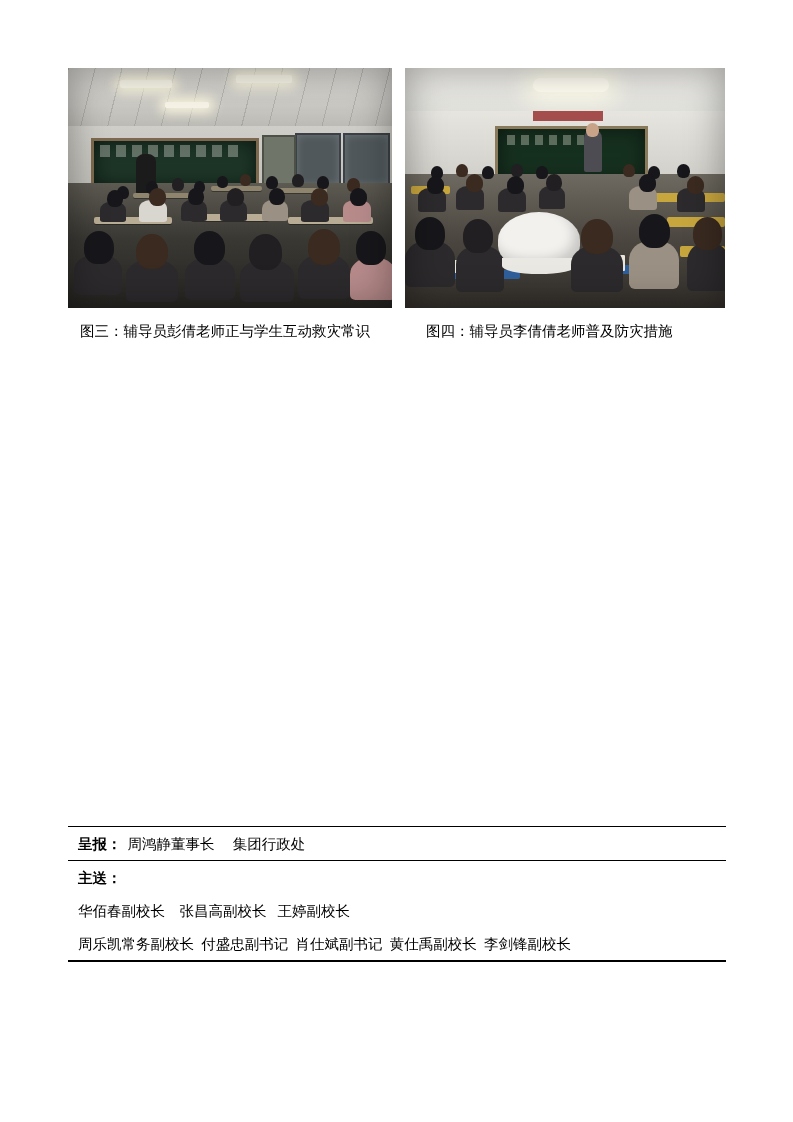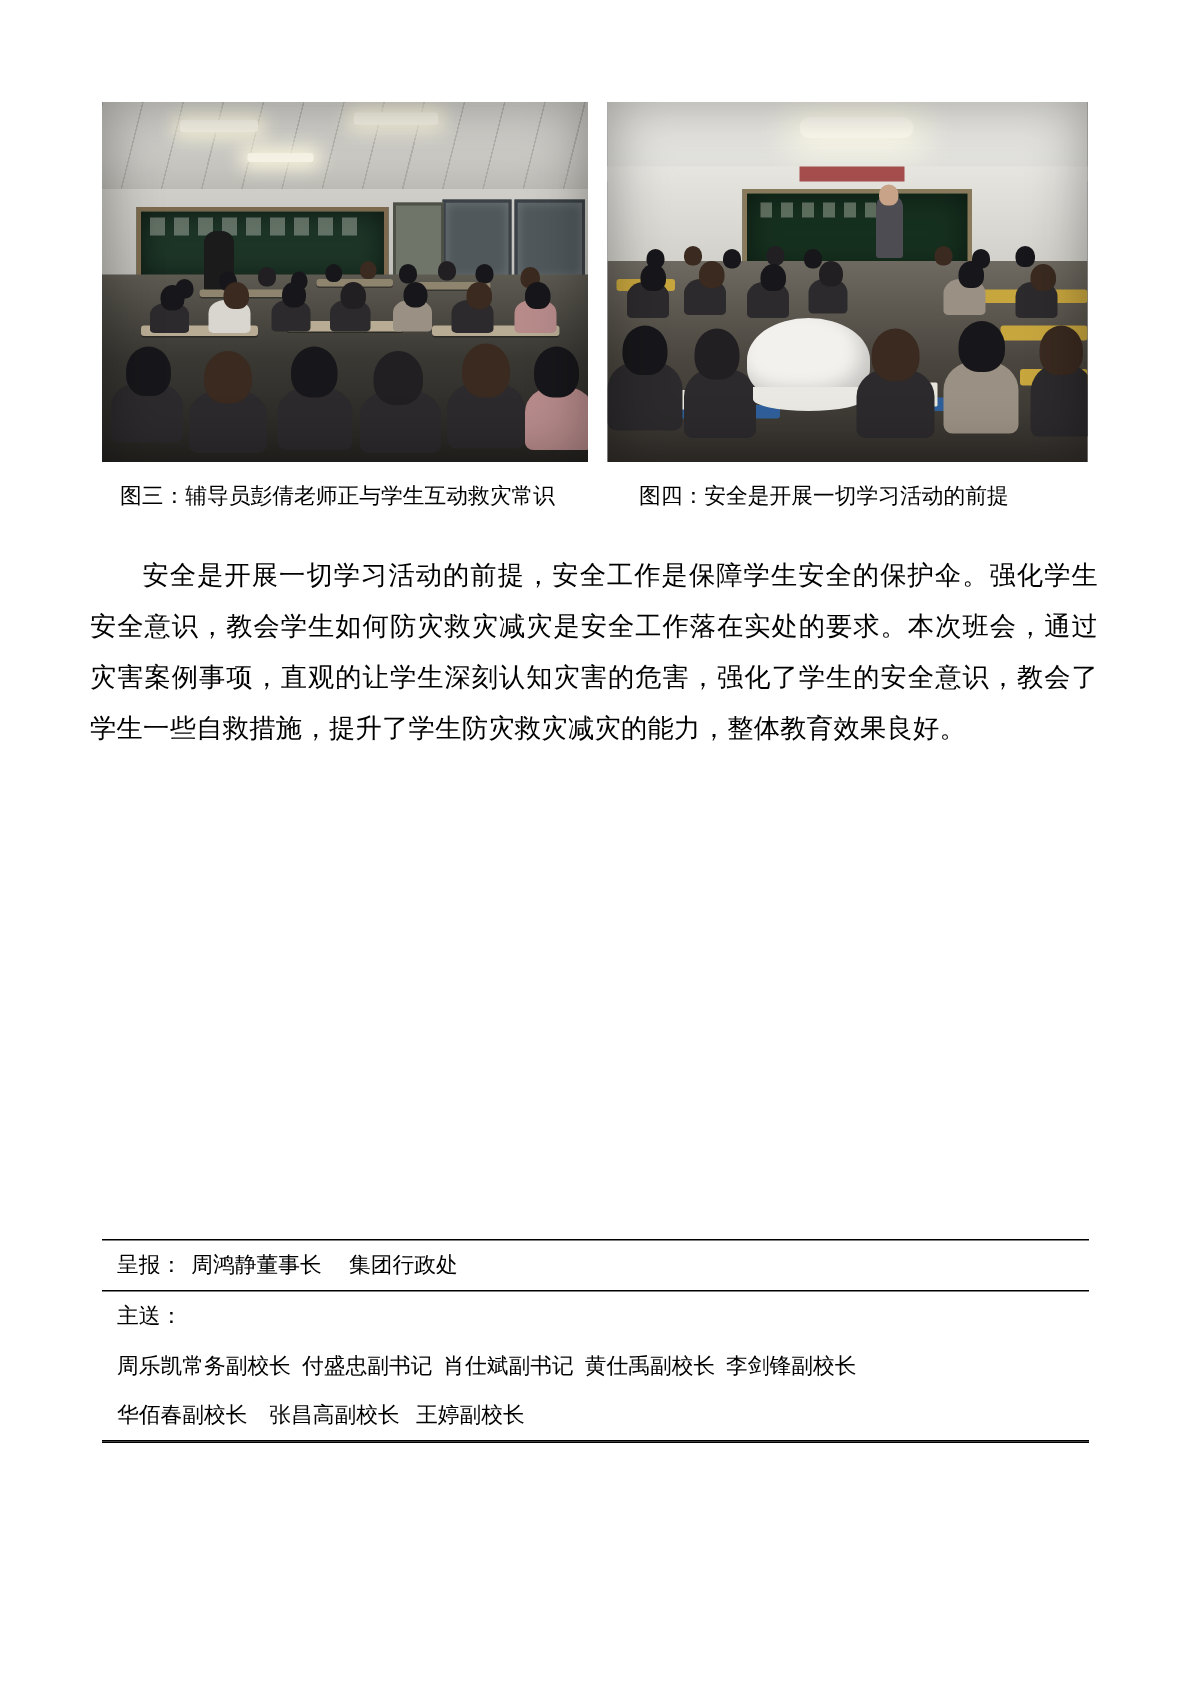--- a/index.html
+++ b/index.html
@@ -226,21 +226,21 @@
     margin: 0;
   }
   .dist .rule.thin { border-top: 1px solid #000; }
   .dist .row {
     display: flex;
     align-items: baseline;
     padding: 6px 0 5px 10px;
     line-height: 22px;
   }
   .dist .lbl {
-    font-weight: normal;
+    font-weight: bold;
     white-space: nowrap;
     margin-right: 6px;
   }
   .dist .val {
     white-space: pre;
     text-align: right;
   }
   .dist .cont {
     padding: 5px 0 4px 10px;
     line-height: 24px;
@@ -386,41 +386,40 @@
 
         <div class="body-blob" style="left:88%;top:73%;width:42px;height:48px;"></div>
         <div class="head brown" style="left:90%;top:62%;width:29px;height:33px;"></div>
       </div>
       <div class="vignette"></div>
     </div>
   </div>
 
   <div class="captions">
     <span class="cap-left">图三：辅导员彭倩老师正与学生互动救灾常识</span>
-    <span class="cap-right">图四：安全是开展一切学习活动的前提</span>
+    <span class="cap-right">图四：辅导员李倩倩老师普及防灾措施</span>
   </div>
 
-  <p class="body-para">安全是开展一切学习活动的前提，安全工作是保障学生安全的保护伞。强化学生安全意识，教会学生如何防灾救灾减灾是安全工作落在实处的要求。本次班会，通过灾害案例事项，直观的让学生深刻认知灾害的危害，强化了学生的安全意识，教会了学生一些自救措施，提升了学生防灾救灾减灾的能力，整体教育效果良好。</p>
 
 
   <div class="dist">
     <div class="rule"></div>
 
     <div class="row">
       <span class="lbl">呈报：</span>
       <span class="val">周鸿静董事长     集团行政处</span>
     </div>
 
     <div class="rule thin"></div>
 
     <div class="row">
       <span class="lbl">主送：</span>
     </div>
+    <div class="cont">华佰春副校长    张昌高副校长   王婷副校长</div>
     <div class="cont">周乐凯常务副校长  付盛忠副书记  肖仕斌副书记  黄仕禹副校长  李剑锋副校长</div>
-    <div class="cont">华佰春副校长    张昌高副校长   王婷副校长</div>
 
     <div class="rule thin"></div>
 
 
     <div class="rule"></div>
   </div>
 
 </div>
 
 </body></html>

